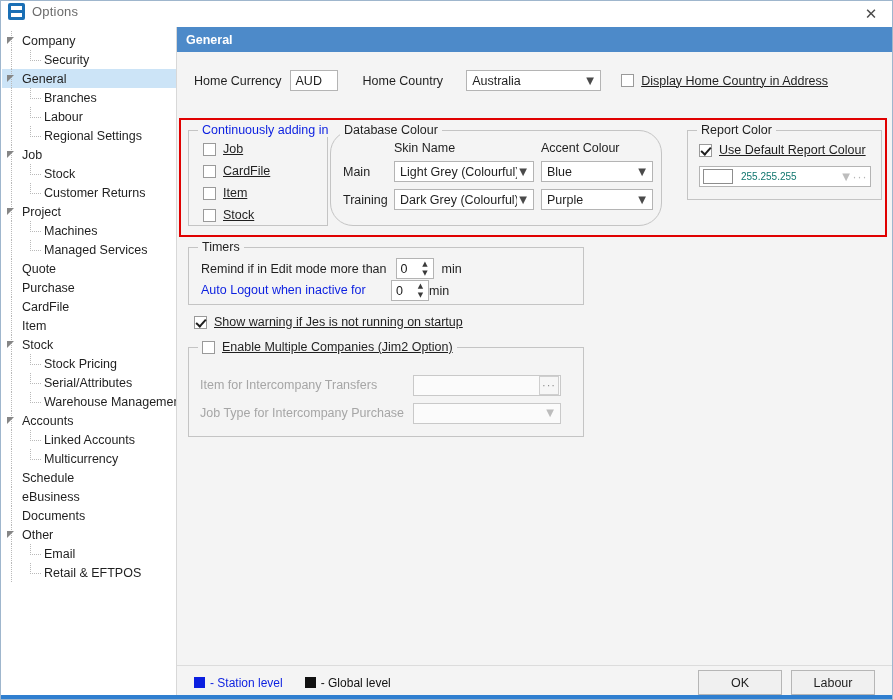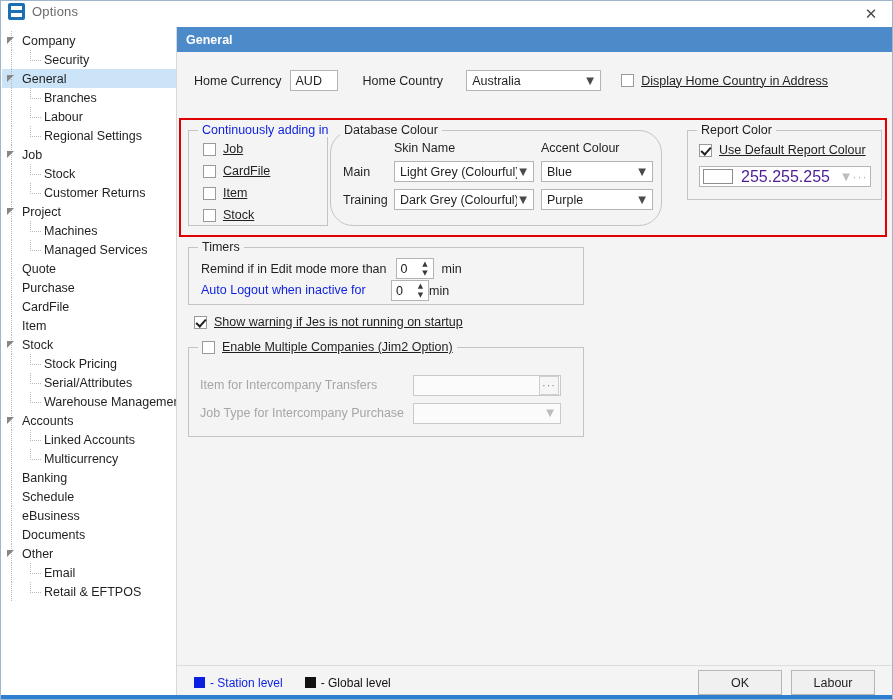--- a/index.html
+++ b/index.html
@@ -219,21 +219,21 @@
     display: flex; align-items: center;
     height: 21px; border: 1px solid #b4b4b4; background: #fff;
     padding: 0 2px 0 3px;
   }
   .swatch {
     width: 30px; height: 15px;
     border: 1px solid #8d8d8d;
     background: #ffffff;
     flex: none;
   }
-  .colorval { margin-left: 8px; flex: 1; font-size: 16px; color: #4c1d95; }
+  .colorval { margin-left: 8px; flex: 1; font-size: 10px; color: #0f766e; }
   .ellipsis-btn {
     width: 16px; text-align: center; color: #5a5a5a;
     font-size: 12px; letter-spacing: 1px;
   }
   .ellipsis-btn.dim { color: #b6b6b6; }
 
   .lookupbox {
     height: 21px; border: 1px solid #c9c9c9; background: #fbfbfb;
     display: flex; align-items: center; justify-content: flex-end;
     padding-right: 1px;
@@ -375,23 +375,20 @@
               <path d="M0 0 L7 0 L0 7 Z" fill="#868686"></path>
             </svg>
           </span>
           <span>Accounts</span>
         </div>
         <div class="tree-item level1">
           <span>Linked Accounts</span>
         </div>
         <div class="tree-item level1">
           <span>Multicurrency</span>
-        </div>
-        <div class="tree-item level0">
-          <span>Banking</span>
         </div>
         <div class="tree-item level0">
           <span>Schedule</span>
         </div>
         <div class="tree-item level0">
           <span>eBusiness</span>
         </div>
         <div class="tree-item level0">
           <span>Documents</span>
         </div>

